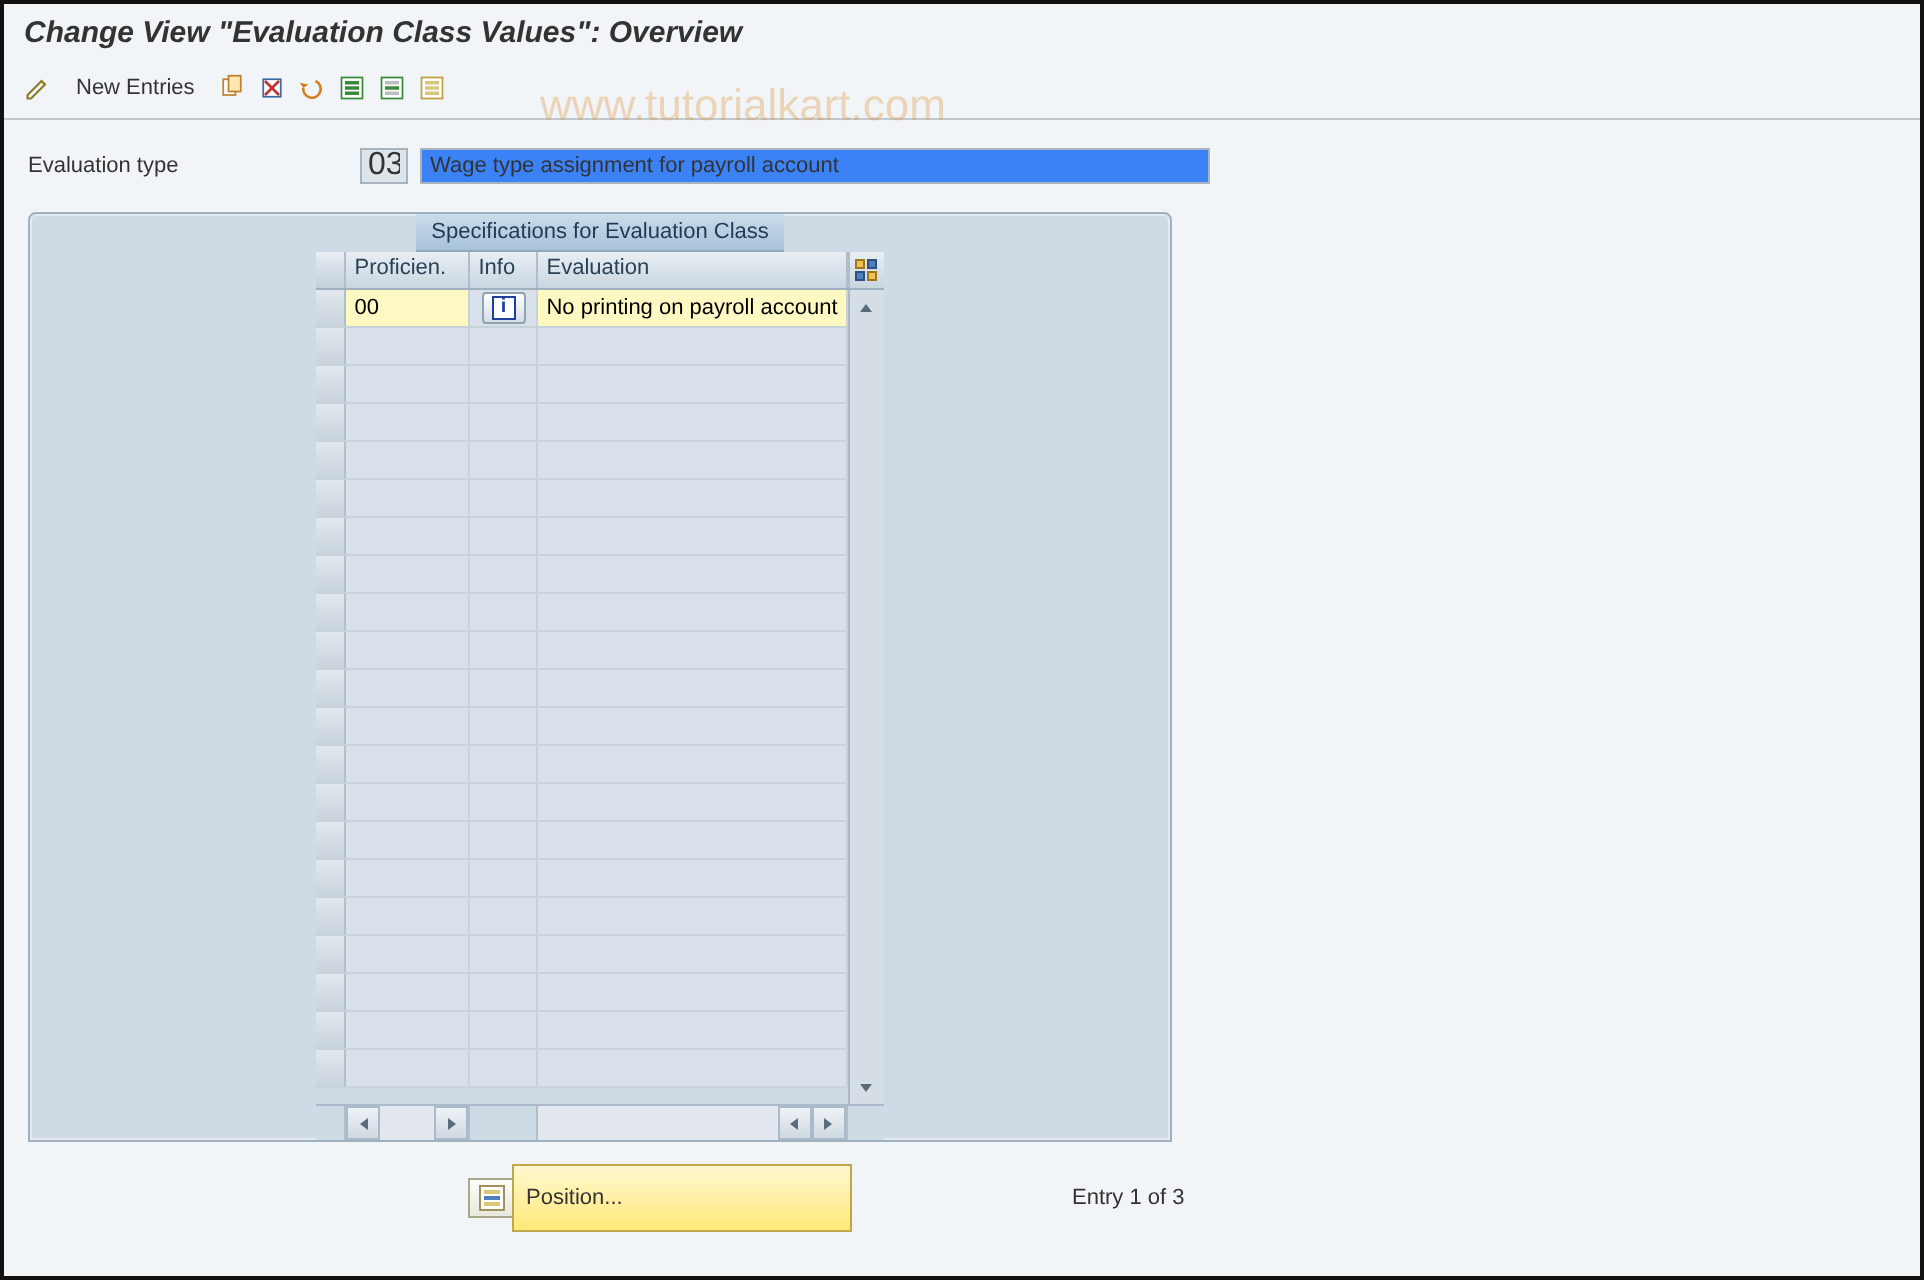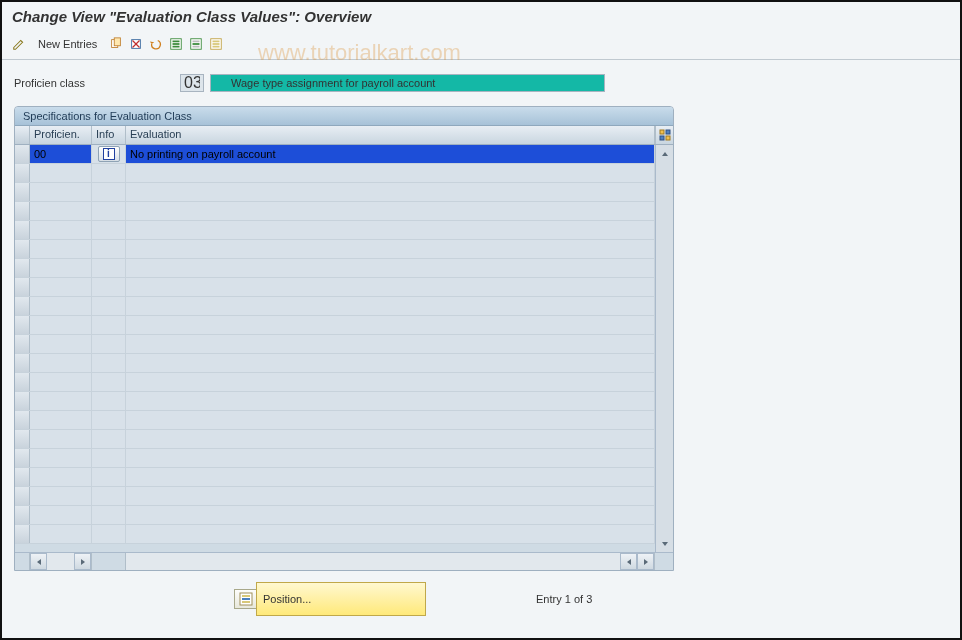--- a/index.html
+++ b/index.html
@@ -38,21 +38,21 @@
     .tb-icon svg { width: 14px; height: 14px; }
     .new-entries {
       padding: 2px 8px;
       color: #333;
       cursor: pointer;
       white-space: nowrap;
     }
     .watermark {
       position: absolute;
       top: 40px;
-      left: 258px;
+      left: 270px;
       font-size: 22px;
       color: rgba(220,150,60,0.35);
       font-weight: 500;
       pointer-events: none;
       z-index: 100;
     }
     .form-area {
       padding: 14px 14px 8px 14px;
     }
     .form-row {
@@ -69,35 +69,36 @@
       background: #dde5eb;
       text-align: right;
       padding: 0 3px;
       color:#333;
       font-size:16px;
     }
     .form-input-long {
       width: 395px;
       height: 18px;
       border: 1px solid #a8b4c0;
-      background: #14b8a6;
-      padding: 0 20px;
+      background: #3b82f6;
+      padding: 0 4px;
       color:#333;
       font-size:11px;
     }
     .groupbox {
-      width: 660px;
+      width: 572px;
       height: 465px;
       background: linear-gradient(to bottom, #cfdbe4, #cfdbe4);
       border: 1px solid #9fb0c0;
       border-radius: 4px 4px 0 0;
       box-shadow: 0 0 0 1px #e4eaef inset;
       overflow: hidden;
       display:flex;
       flex-direction:column;
+      align-items:center;
     }
     .groupbox-title {
       background: linear-gradient(to bottom, #c9dceb, #a7c2d8);
       padding: 3px 8px;
       color: #1f3a55;
       font-size: 11px;
       border-bottom: 1px solid #8fa8bd;
     }
     .table-wrap {
       display: flex;
@@ -147,21 +148,21 @@
     .table-row .sel-col { background: linear-gradient(to bottom,#e1e8ee,#c9d3dc); }
     .cell {
       border-right: 1px solid #c7d2db;
       padding: 1px 4px;
       background: #d8e1e9;
       font-size: 11px;
       display:flex;
       align-items:center;
     }
     .row-white .cell.col-prof,
-    .row-white .cell.col-desc { background:#1d4ed8; }
+    .row-white .cell.col-desc { background:#fef9c3; }
     .info-btn {
       width: 22px; height: 16px;
       background: linear-gradient(to bottom,#fefefe,#d6dee5);
       border:1px solid #8fa3b5;
       border-radius:2px;
       display:flex; align-items:center; justify-content:center;
       cursor:pointer;
     }
     .info-btn span {
       display:inline-block; width:12px; height:12px;
@@ -280,21 +281,21 @@
         <rect x="2" y="2" width="12" height="12" fill="#fff" stroke="#c0a040"></rect>
         <rect x="4" y="4" width="8" height="2" fill="#d8c878"></rect>
         <rect x="4" y="7" width="8" height="2" fill="#d8c878"></rect>
         <rect x="4" y="10" width="8" height="2" fill="#d8c878"></rect>
       </svg>
   </div>
 </div>
 
 <div class="form-area">
   <div class="form-row">
-    <div class="form-label">Proficien class</div>
+    <div class="form-label">Evaluation type</div>
     <input class="form-input-small" readonly="" value="03" style="">
     <input class="form-input-long" readonly="" value="Wage type assignment for payroll account" style="">
   </div>
 
   <div class="groupbox">
     <div class="groupbox-title">Specifications for Evaluation Class</div>
     <div class="table-wrap">
       <div class="table-header">
         <div class="sel-col"></div>
         <div class="th col-prof">Proficien.</div>

